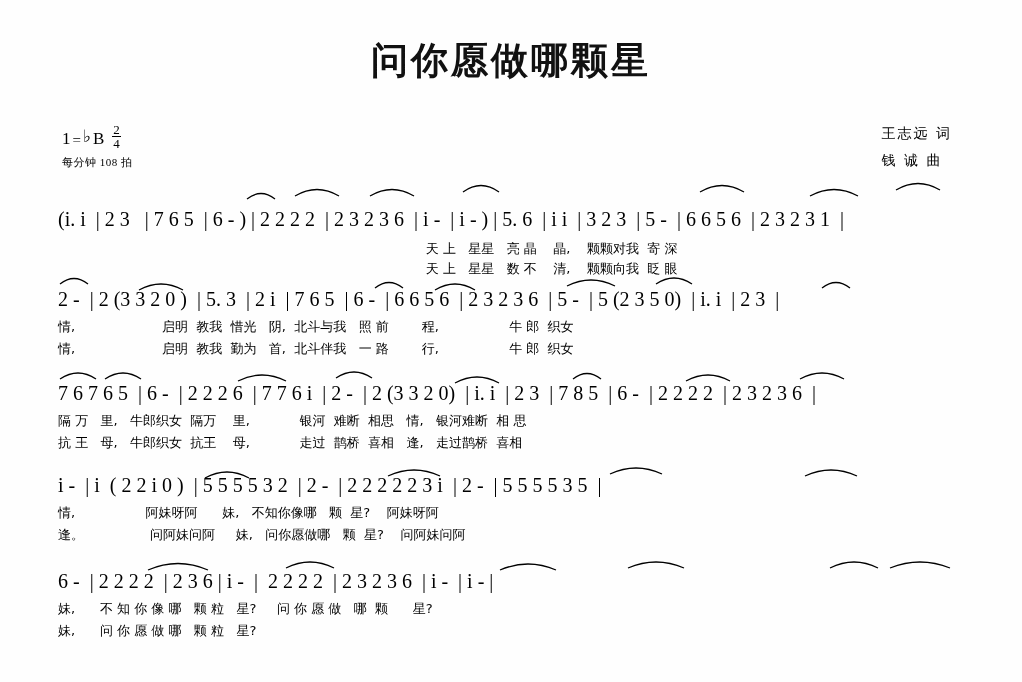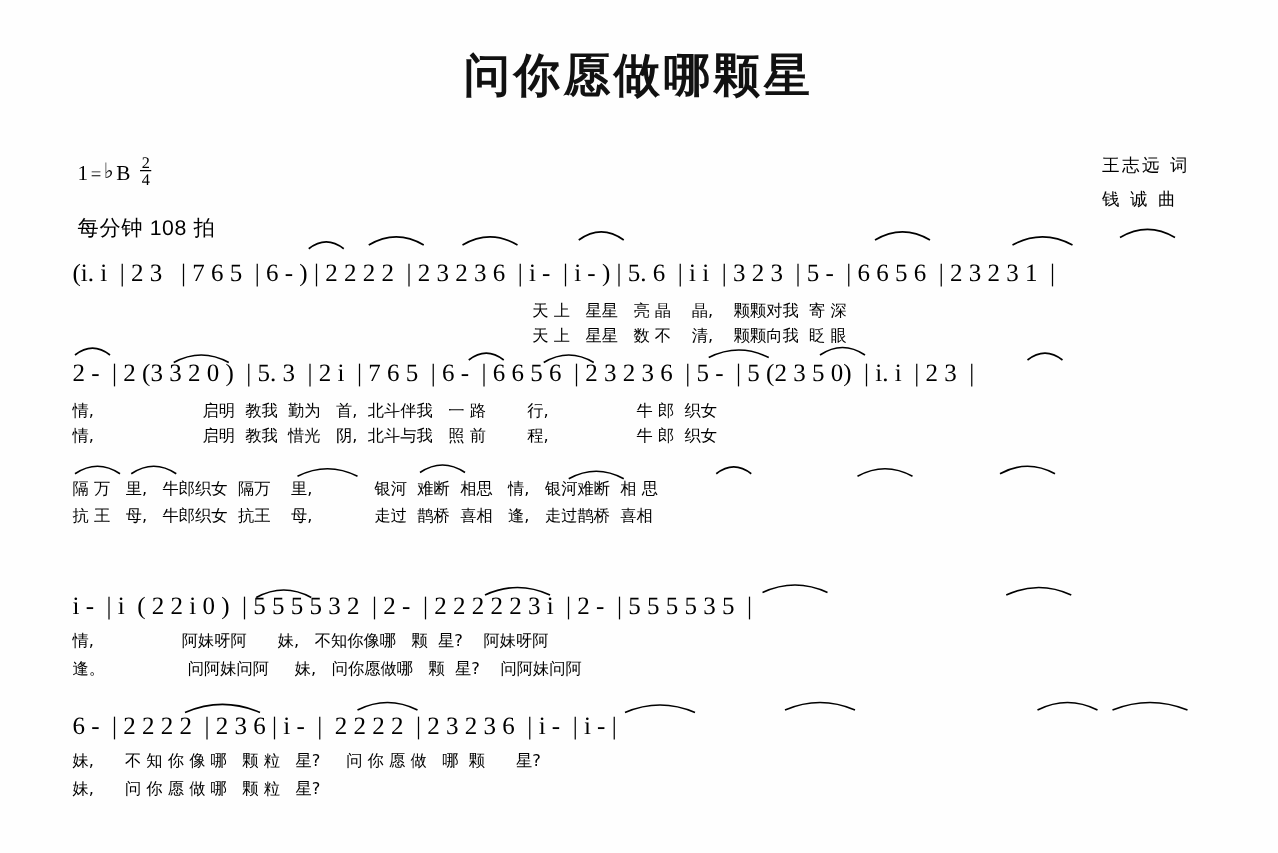--- a/index.html
+++ b/index.html
@@ -52,23 +52,23 @@
     text-align: center;
     font-size: 13px;
     line-height: 1.0;
     margin-left: 6px;
     position: relative;
     top: 1px;
   }
   .meter .num { display: block; border-bottom: 1.5px solid #000; padding: 0 1px; }
   .meter .den { display: block; padding: 0 1px; }
   .tempo {
-    margin-top: 22px;
-    font-size: 17px;
-    font-family: Liberation Sans, sans-serif;
+    margin-top: 6px;
+    font-size: 11px;
+    font-family: Liberation Serif, serif;
     letter-spacing: 0.5px;
   }
   .credits {
     position: absolute;
     right: 70px;
     top: 120px;
     font-size: 14px;
     font-family: "DejaVu Sans", sans-serif;
     line-height: 1.9;
     text-align: left;
@@ -140,25 +140,26 @@
   </div>
 
   <div class="system sys1">
     <div class="notes">(i. i  | 2 3   | 7 6 5  | 6 - ) | 2 2 2 2  | 2 3 2 3 6  | i -  | i - ) | 5. 6  | i i  | 3 2 3  | 5 -  | 6 6 5 6  | 2 3 2 3 1  |</div>
     <div class="lyric l2">                                                                                         天 上   星星   亮 晶    晶,    颗颗对我  寄 深</div>
     <div class="lyric">                                                                                         天 上   星星   数 不    清,    颗颗向我  眨 眼</div>
   </div>
 
   <div class="system sys2">
     <div class="notes">2 -  | 2 (3 3 2 0 )  | 5. 3  | 2 i  | 7 6 5  | 6 -  | 6 6 5 6  | 2 3 2 3 6  | 5 -  | 5 (2 3 5 0)  | i. i  | 2 3  |</div>
+    <div class="lyric">情,                     启明  教我  惜光   阴,  北斗与我   照 前        程,                 牛 郎  织女</div>
     <div class="lyric l2">情,                     启明  教我  勤为   首,  北斗伴我   一 路        行,                 牛 郎  织女</div>
-    <div class="lyric">情,                     启明  教我  惜光   阴,  北斗与我   照 前        程,                 牛 郎  织女</div>
   </div>
 
   <div class="system sys3">
+    <div class="notes">7 6 7 6 5  | 6 -  | 2 2 2 6  | 7 7 6 i  | 2 -  | 2 (3 3 2 0)  | i. i  | 2 3  | 7 8 5  | 6 -  | 2 2 2 2  | 2 3 2 3 6  |</div>
     <div class="lyric">隔 万   里,   牛郎织女  隔万    里,            银河  难断  相思   情,   银河难断  相 思</div>
     <div class="lyric l2">抗 王   母,   牛郎织女  抗王    母,            走过  鹊桥  喜相   逢,   走过鹊桥  喜相</div>
   </div>
 
   <div class="system sys4">
     <div class="notes">i -  | i  ( 2 2 i 0 )  | 5 5 5 5 3 2  | 2 -  | 2 2 2 2 2 3 i  | 2 -  | 5 5 5 5 3 5  |</div>
     <div class="lyric">情,                 阿妹呀阿      妹,   不知你像哪   颗  星?    阿妹呀阿</div>
     <div class="lyric l2">逢。                问阿妹问阿     妹,   问你愿做哪   颗  星?    问阿妹问阿</div>
   </div>
 

